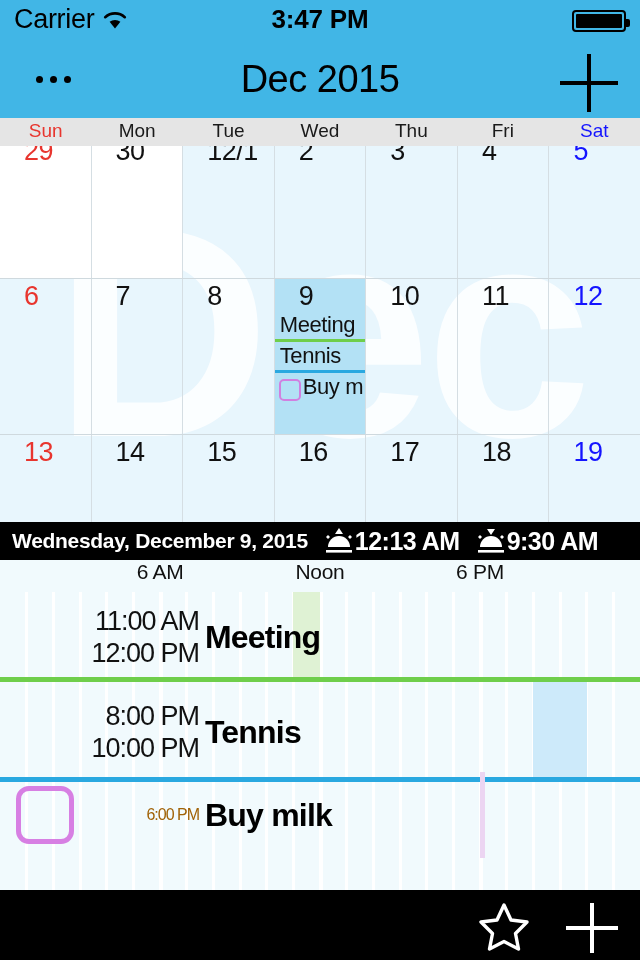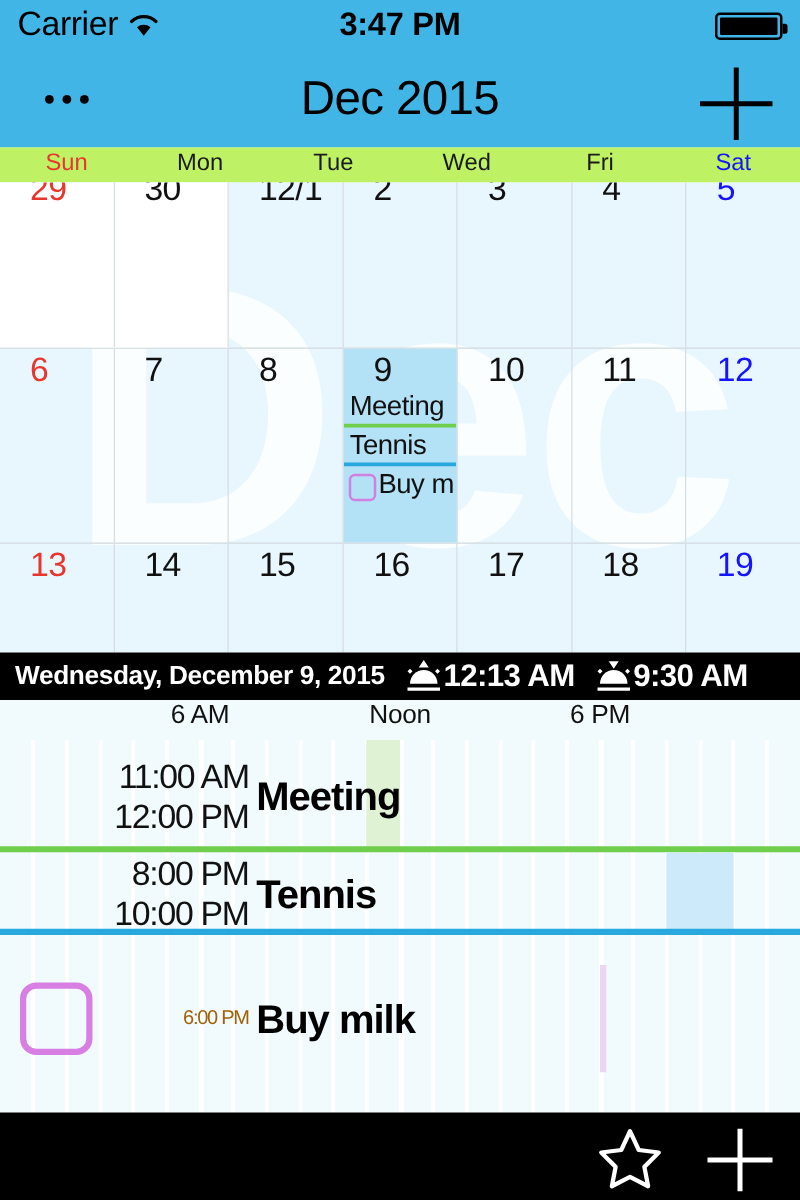--- a/index.html
+++ b/index.html
@@ -53,21 +53,21 @@
   }
   .nav-add:before, .nav-add:after {
     content:""; position:absolute; background:#000;
   }
   .nav-add:before { left:0; top:27px; width:58px; height:4px; }
   .nav-add:after { top:0; left:27px; height:58px; width:4px; }
 
   
   .weekdays {
     position:absolute; top:118px; left:0; width:640px; height:28px;
-    background:#bef264; display:flex;
+    background:#e5e5e5; display:flex;
   }
   .weekdays div {
     flex:1; text-align:center; font-size:19px; color:#1a1a1a; line-height:26px;
   }
   .weekdays div.sun { color:#e8352e; }
   .weekdays div.sat { color:#1414ff; }
 
   
   .monthgrid {
     position:absolute; top:146px; left:0; width:640px; height:376px;
@@ -139,21 +139,21 @@
   }
   .hourlines { position:absolute; top:32px; left:0; width:640px; height:298px; }
   .hourlines i {
     position:absolute; top:0; width:3px; height:298px;
     background:#ffffff; display:block;
   }
   .evrow {
     position:absolute; left:0; width:640px; overflow:hidden;
   }
   .evrow.e0 { top:32px;  height:90px; }
-  .evrow.e1 { top:122px; height:66px; }
+  .evrow.e1 { top:122px; height:100px; }
   .evrow.e2 { top:212px; height:86px; }
   .ev-span { position:absolute; top:0; bottom:0; }
   .ev-sep { position:absolute; left:0; width:640px; height:5px; }
   .evrow.e0 .ev-sep { bottom:0; background:#6fce4b; }
   .evrow.e1 .ev-sep { bottom:0; background:#29a8e0; }
   .ev-content {
     position:relative; height:100%; display:flex; align-items:center;
   }
   .ev-times {
     width:205px; min-width:205px; text-align:right; padding-right:6px;
@@ -213,20 +213,21 @@
       </div>
     <div class="nav-title">Dec 2015</div>
     <div class="nav-add"></div>
   </div>
 
   <div class="weekdays" id="weekdays">
       <div class="sun">Sun</div>
       <div class="">Mon</div>
       <div class="">Tue</div>
       <div class="">Wed</div>
+      <div class="">Thu</div>
       <div class="">Fri</div>
       <div class="sat">Sat</div>
     </div>
 
   <div class="monthgrid">
     <div class="watermark">Dec</div>
     <div id="weeks">
         <div class="weekrow r0">
           <div class="daycell white">
             <div class="daynum sun">29</div>

